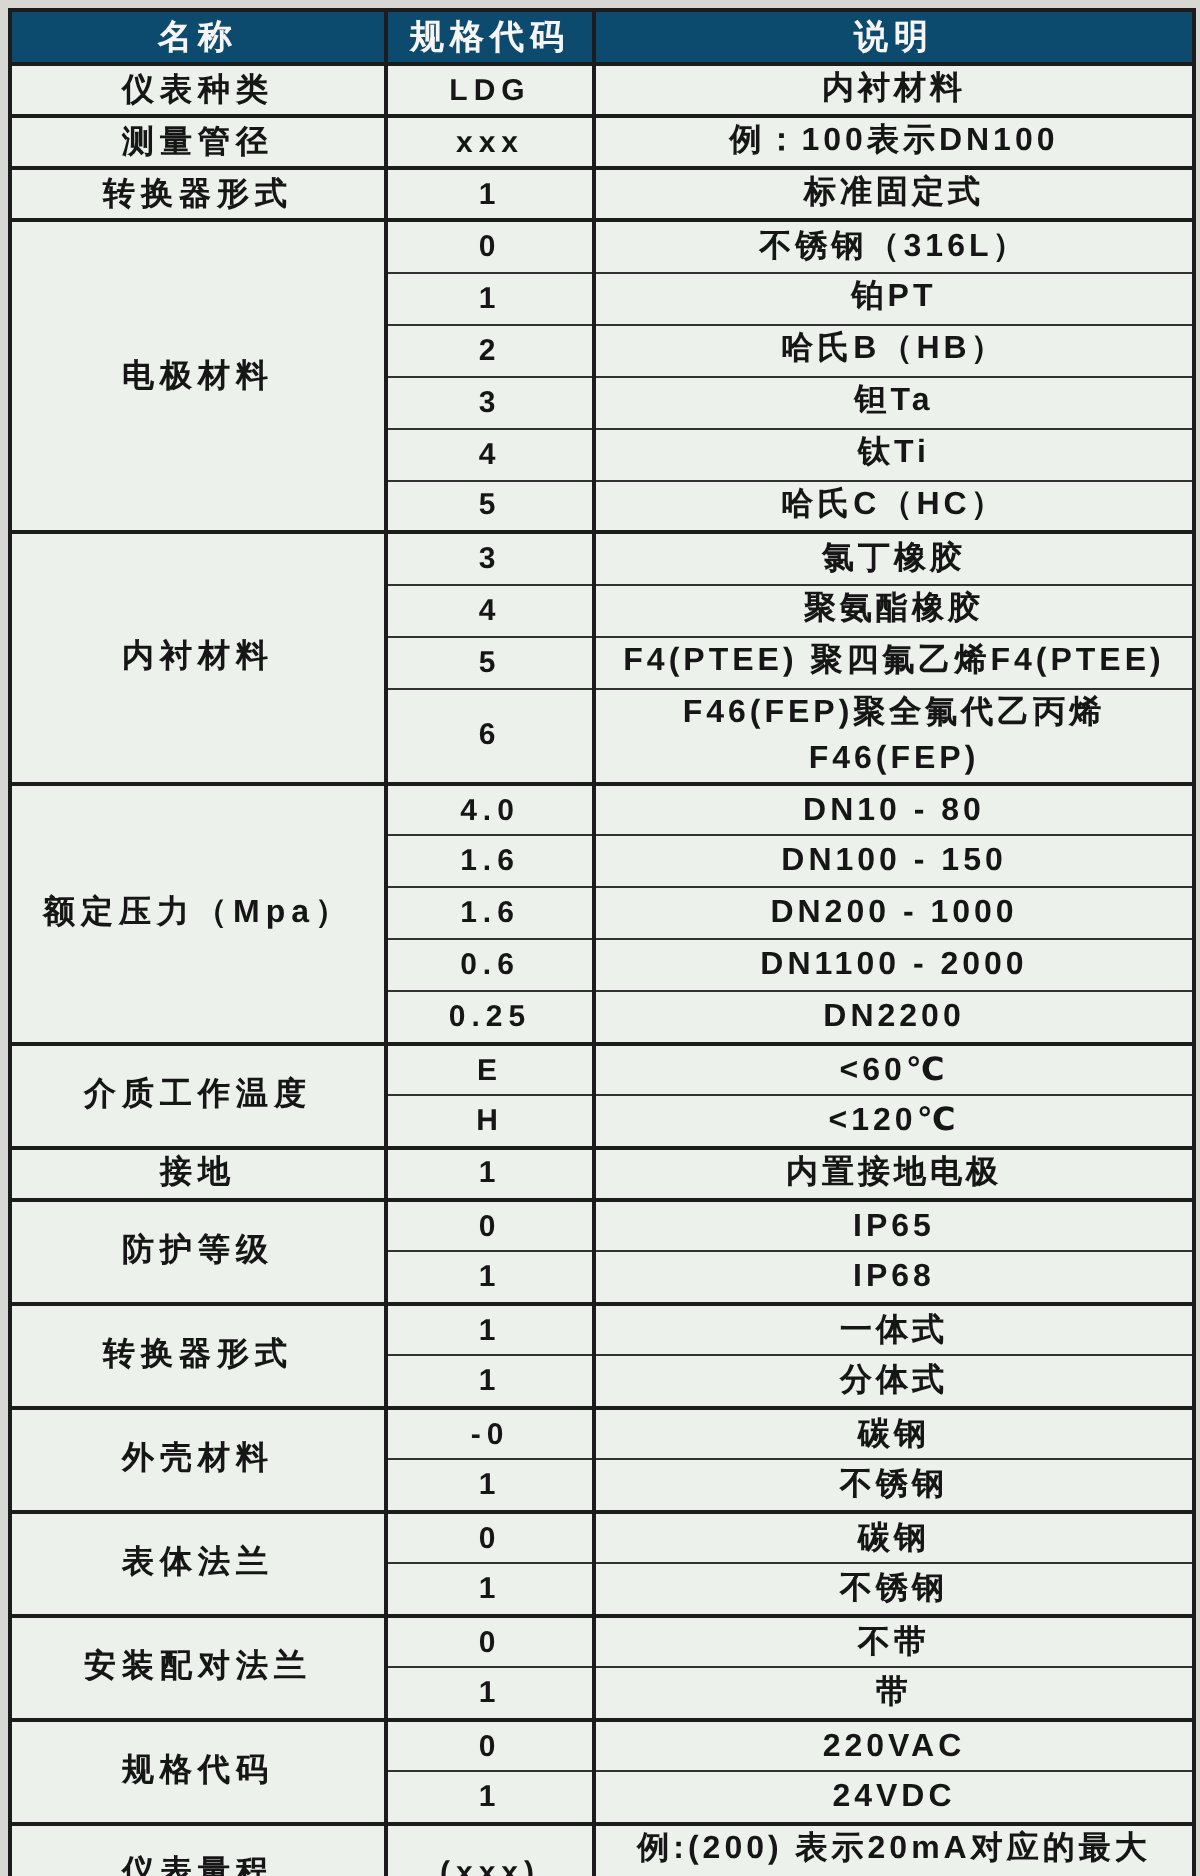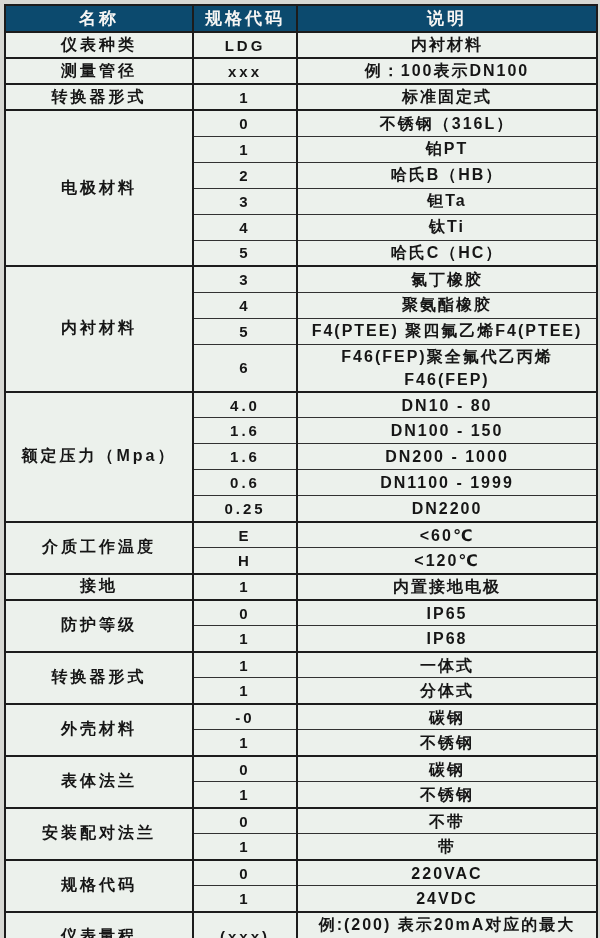--- a/index.html
+++ b/index.html
@@ -144,21 +144,21 @@
         <tr>
           <td class="code-cell">1.6</td>
           <td class="desc-cell">DN100 - 150</td>
         </tr>
         <tr>
           <td class="code-cell">1.6</td>
           <td class="desc-cell">DN200 - 1000</td>
         </tr>
         <tr>
           <td class="code-cell">0.6</td>
-          <td class="desc-cell">DN1100 - 1999</td>
+          <td class="desc-cell">DN1100 - 2000</td>
         </tr>
         <tr>
           <td class="code-cell">0.25</td>
           <td class="desc-cell">DN2200</td>
         </tr>
         <tr class="group-start">
           <td class="name-cell" rowspan="2">介质工作温度</td>
           <td class="code-cell">E</td>
           <td class="desc-cell">&lt;60℃</td>
         </tr>

